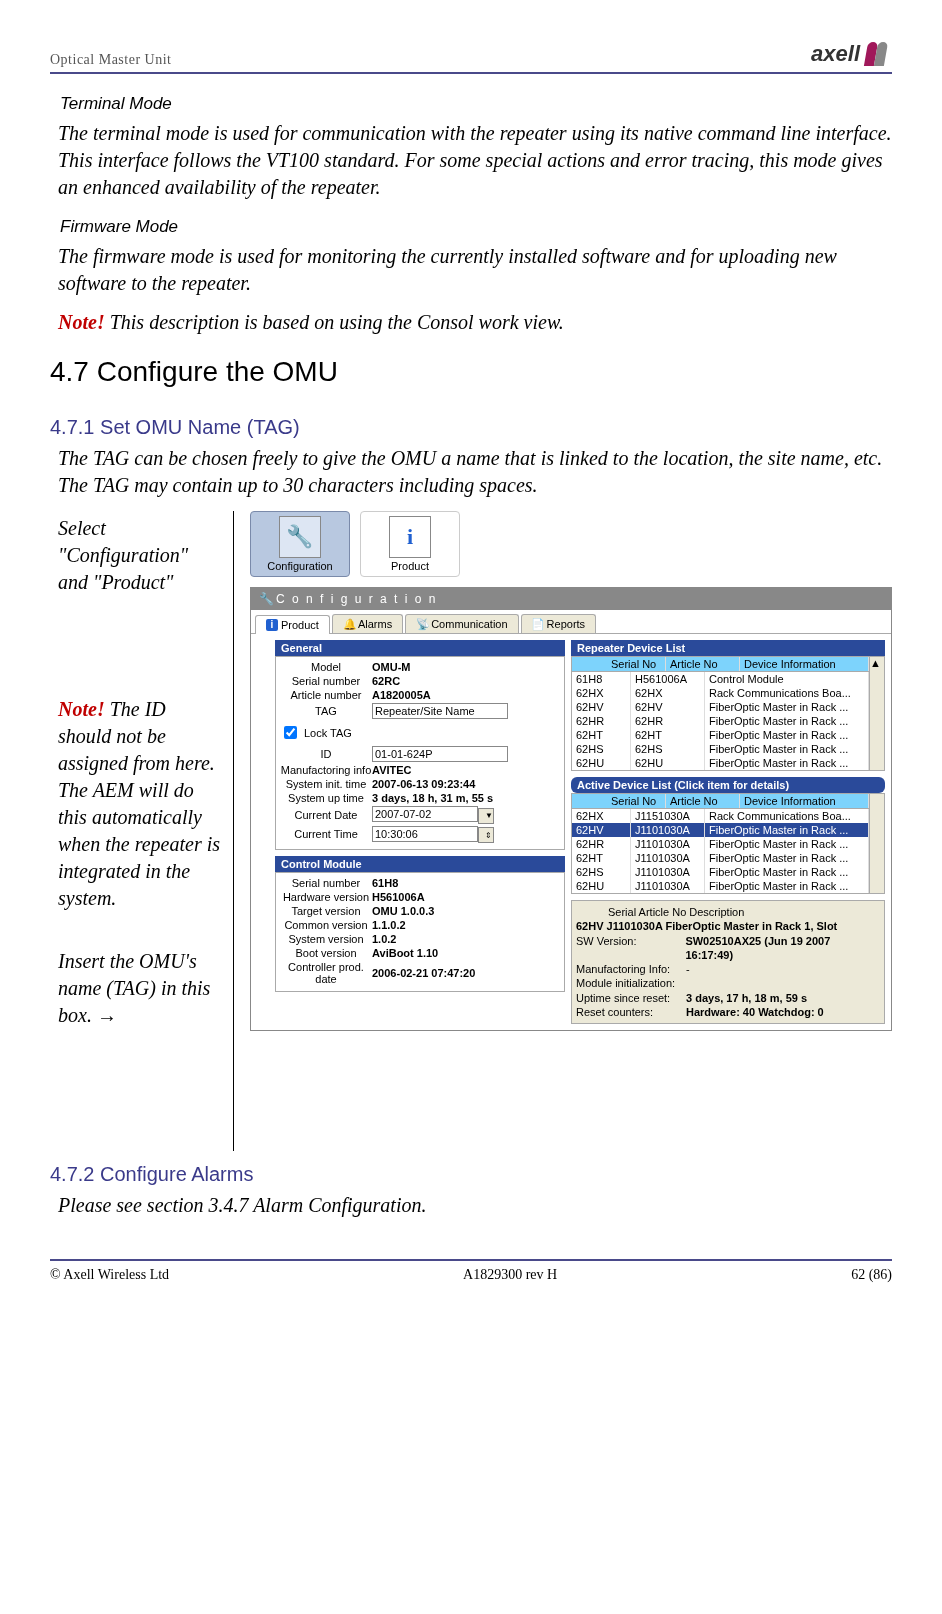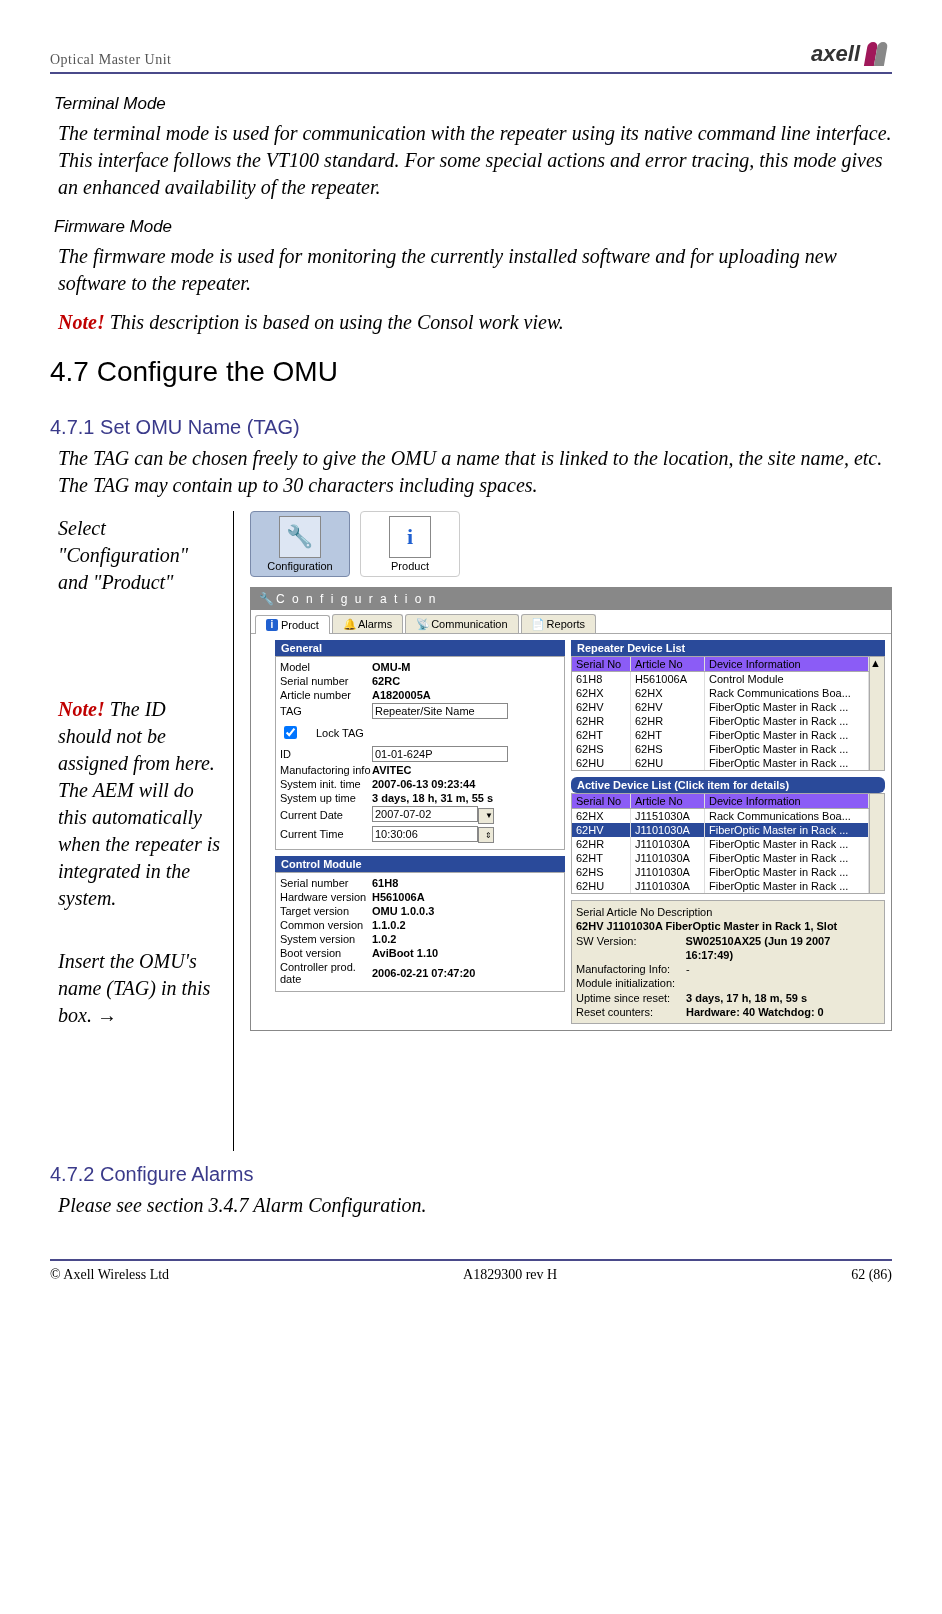--- a/index.html
+++ b/index.html
@@ -48,21 +48,21 @@
   background: #a0185a;
   border-radius: 5px 5px 0 0;
 }
 .logo .logo-icon::before { left: 4px; top: 2px; transform: skew(-10deg); }
 .logo .logo-icon::after { left: 14px; top: 2px; transform: skew(-10deg); background: #888; }
 
 .h-italic {
   font-family: Verdana, sans-serif;
   font-style: italic;
   font-size: 17px;
-  margin: 16px 0 6px 4px;
+  margin: 16px 0 6px 10px;
 }
 p { font-size: 20px; line-height: 1.35; margin: 4px 0 12px 8px; font-style: italic; }
 .note-red { color: #c00000; font-weight: bold; }
 
 .h1 {
   font-family: Verdana, sans-serif;
   font-size: 28px;
   color: #000000;
   margin: 20px 0 28px 0;
 }
@@ -183,42 +183,43 @@
   border: 1px solid #aaa;
   padding: 4px;
   margin-bottom: 6px;
 }
 .field-row {
   display: flex;
   align-items: center;
   margin-bottom: 2px;
   font-size: 11px;
 }
-.field-row .lbl { width: 92px; }
+.field-row .lbl { width: 92px; text-align: center; }
 .field-row .val { font-weight: bold; }
 .field-row input[type=text] {
   font-family: Tahoma, sans-serif;
   font-size: 11px;
   border: 1px solid #888;
   padding: 1px 2px;
   width: 130px;
 }
 .field-row .date-combo input { width: 100px; }
 .field-row .date-combo button { width: 16px; height: 16px; font-size: 8px; border: 1px solid #888; background: #ece9d8; }
-.cb { display: flex; align-items: center; gap: 16px; margin: 4px 0; font-size: 11px; }
+.cb { display: flex; align-items: center; gap: 4px; margin: 4px 0; font-size: 11px; }
 
 .grid {
   border: 1px solid #aaa;
   background: #fff;
   font-size: 11px;
 }
 .grid-header {
   display: flex;
-  background: #8b5cf6;
+  background: #7dd3fc;
   border-bottom: 1px solid #aaa;
+  padding-left: 35px;
 }
 .grid-header div, .grid-row div {
   padding: 1px 4px;
   border-right: 1px solid #ddd;
   overflow: hidden;
   white-space: nowrap;
 }
 .grid-row { display: flex; }
 .grid-row.selected { background: #2a4a9a; color: #fff; }
 .col-sn { width: 50px; }
@@ -504,21 +505,21 @@
                     <div class="col-di">FiberOptic Master in Rack ...</div>
                   </div>
                 </div>
             </div>
             <div class="scrollbar"></div>
           </div>
 
           <div style="height:6px"></div>
 
           <div class="detail-box">
-            <div style="font-weight:normal;">Serial      Article No     Description</div>
+            <div style="font-weight:normal;margin-left:32px;">Serial      Article No     Description</div>
             <div style="font-weight:bold;">62HV    J1101030A  FiberOptic Master in Rack 1, Slot</div>
             <div class="detail-line">
                 <span class="dl-lbl">SW Version:</span>
                 <span class="dl-val">SW02510AX25 (Jun 19 2007  16:17:49)</span>
               </div>
             <div class="detail-line">
                 <span class="dl-lbl">Manufactoring Info:</span>
                 <span>-</span>
               </div>
             <div class="detail-line">

